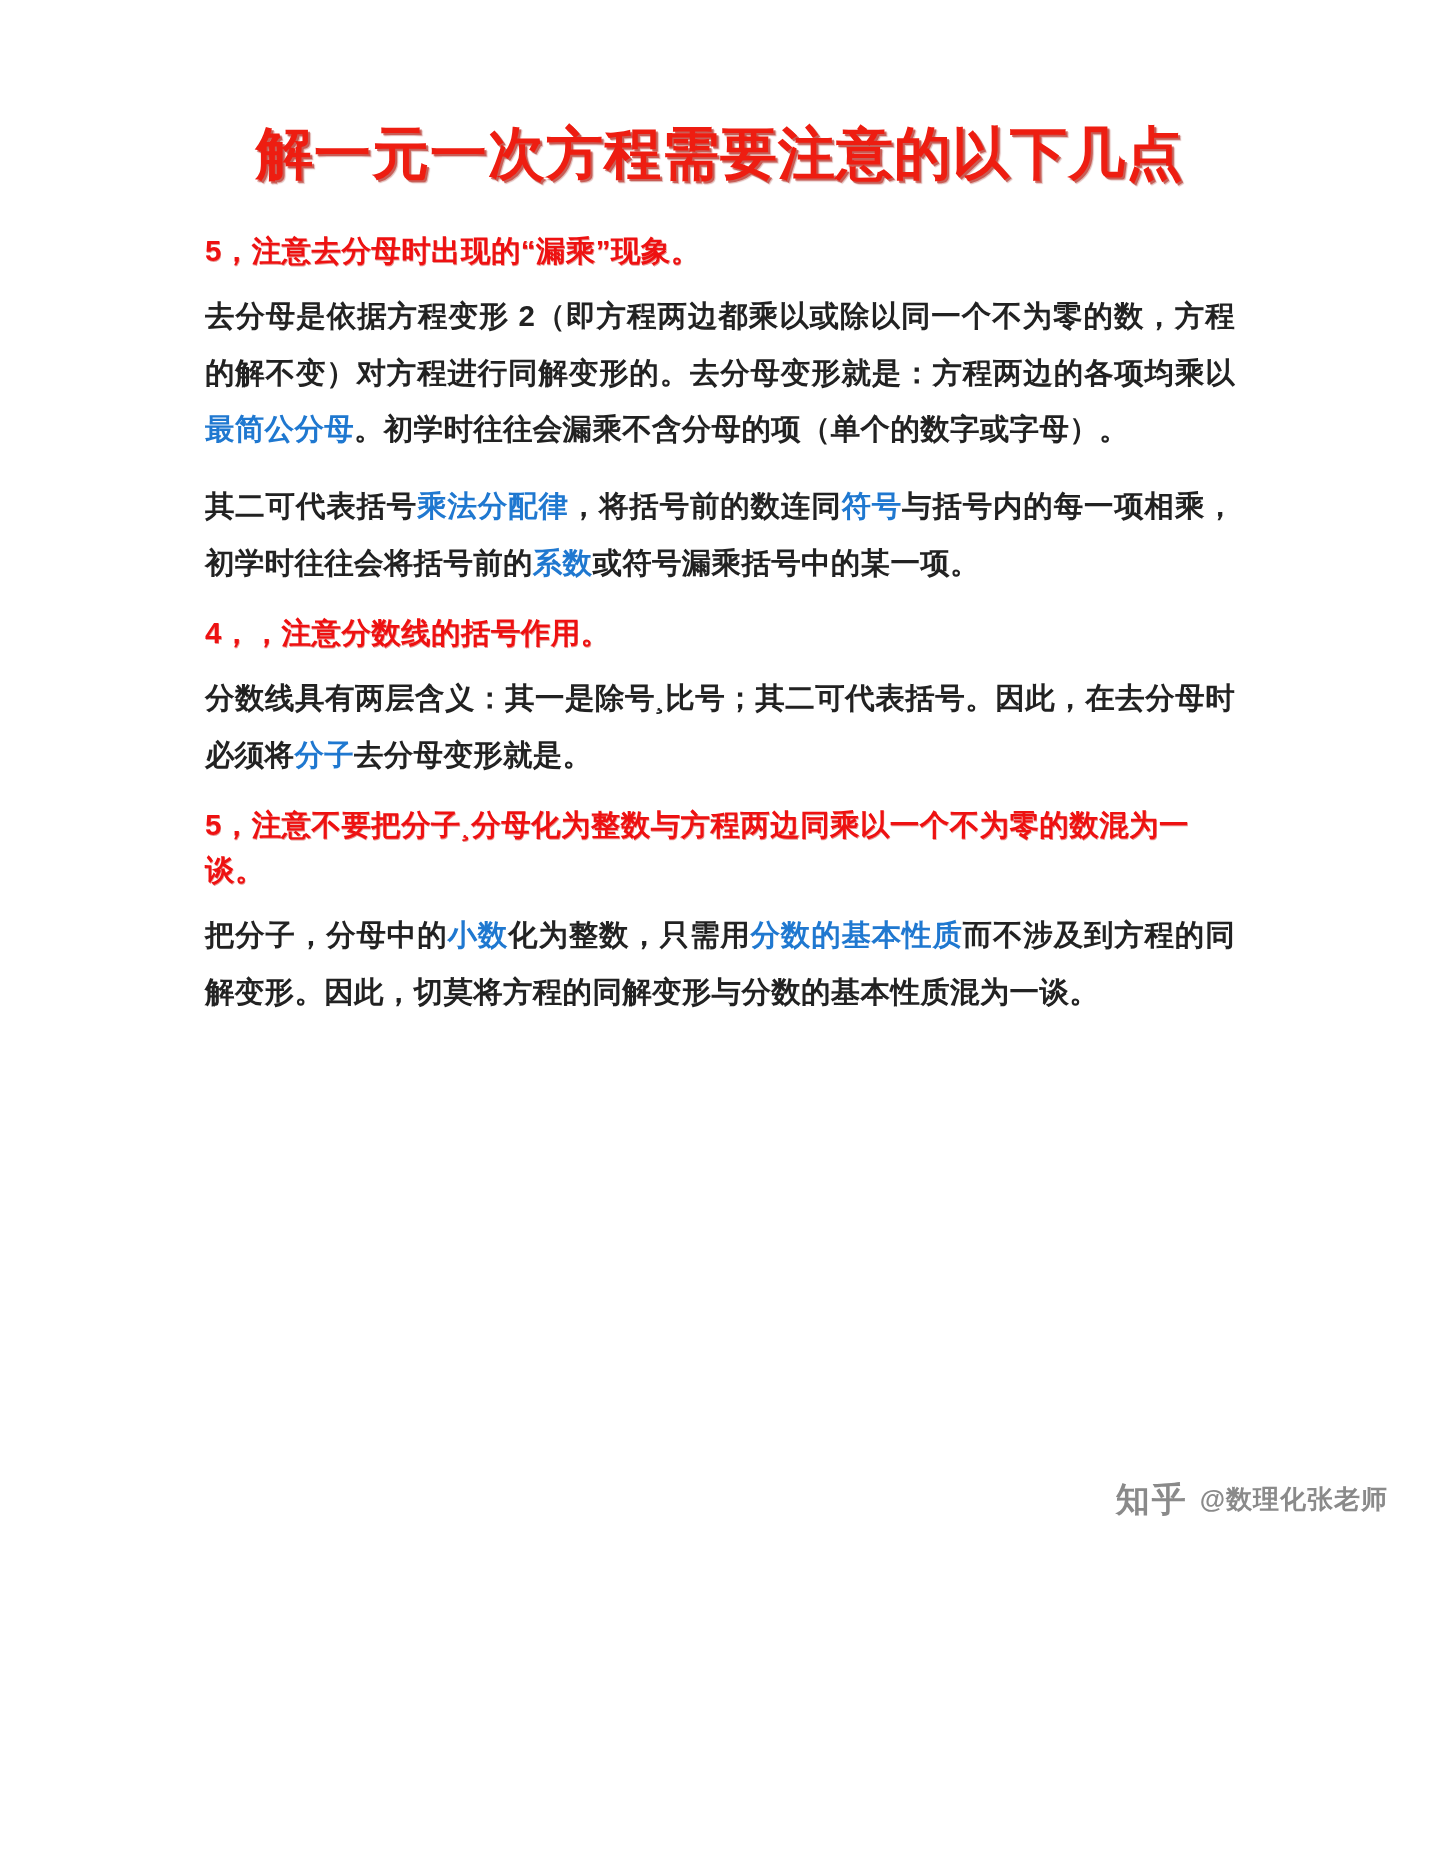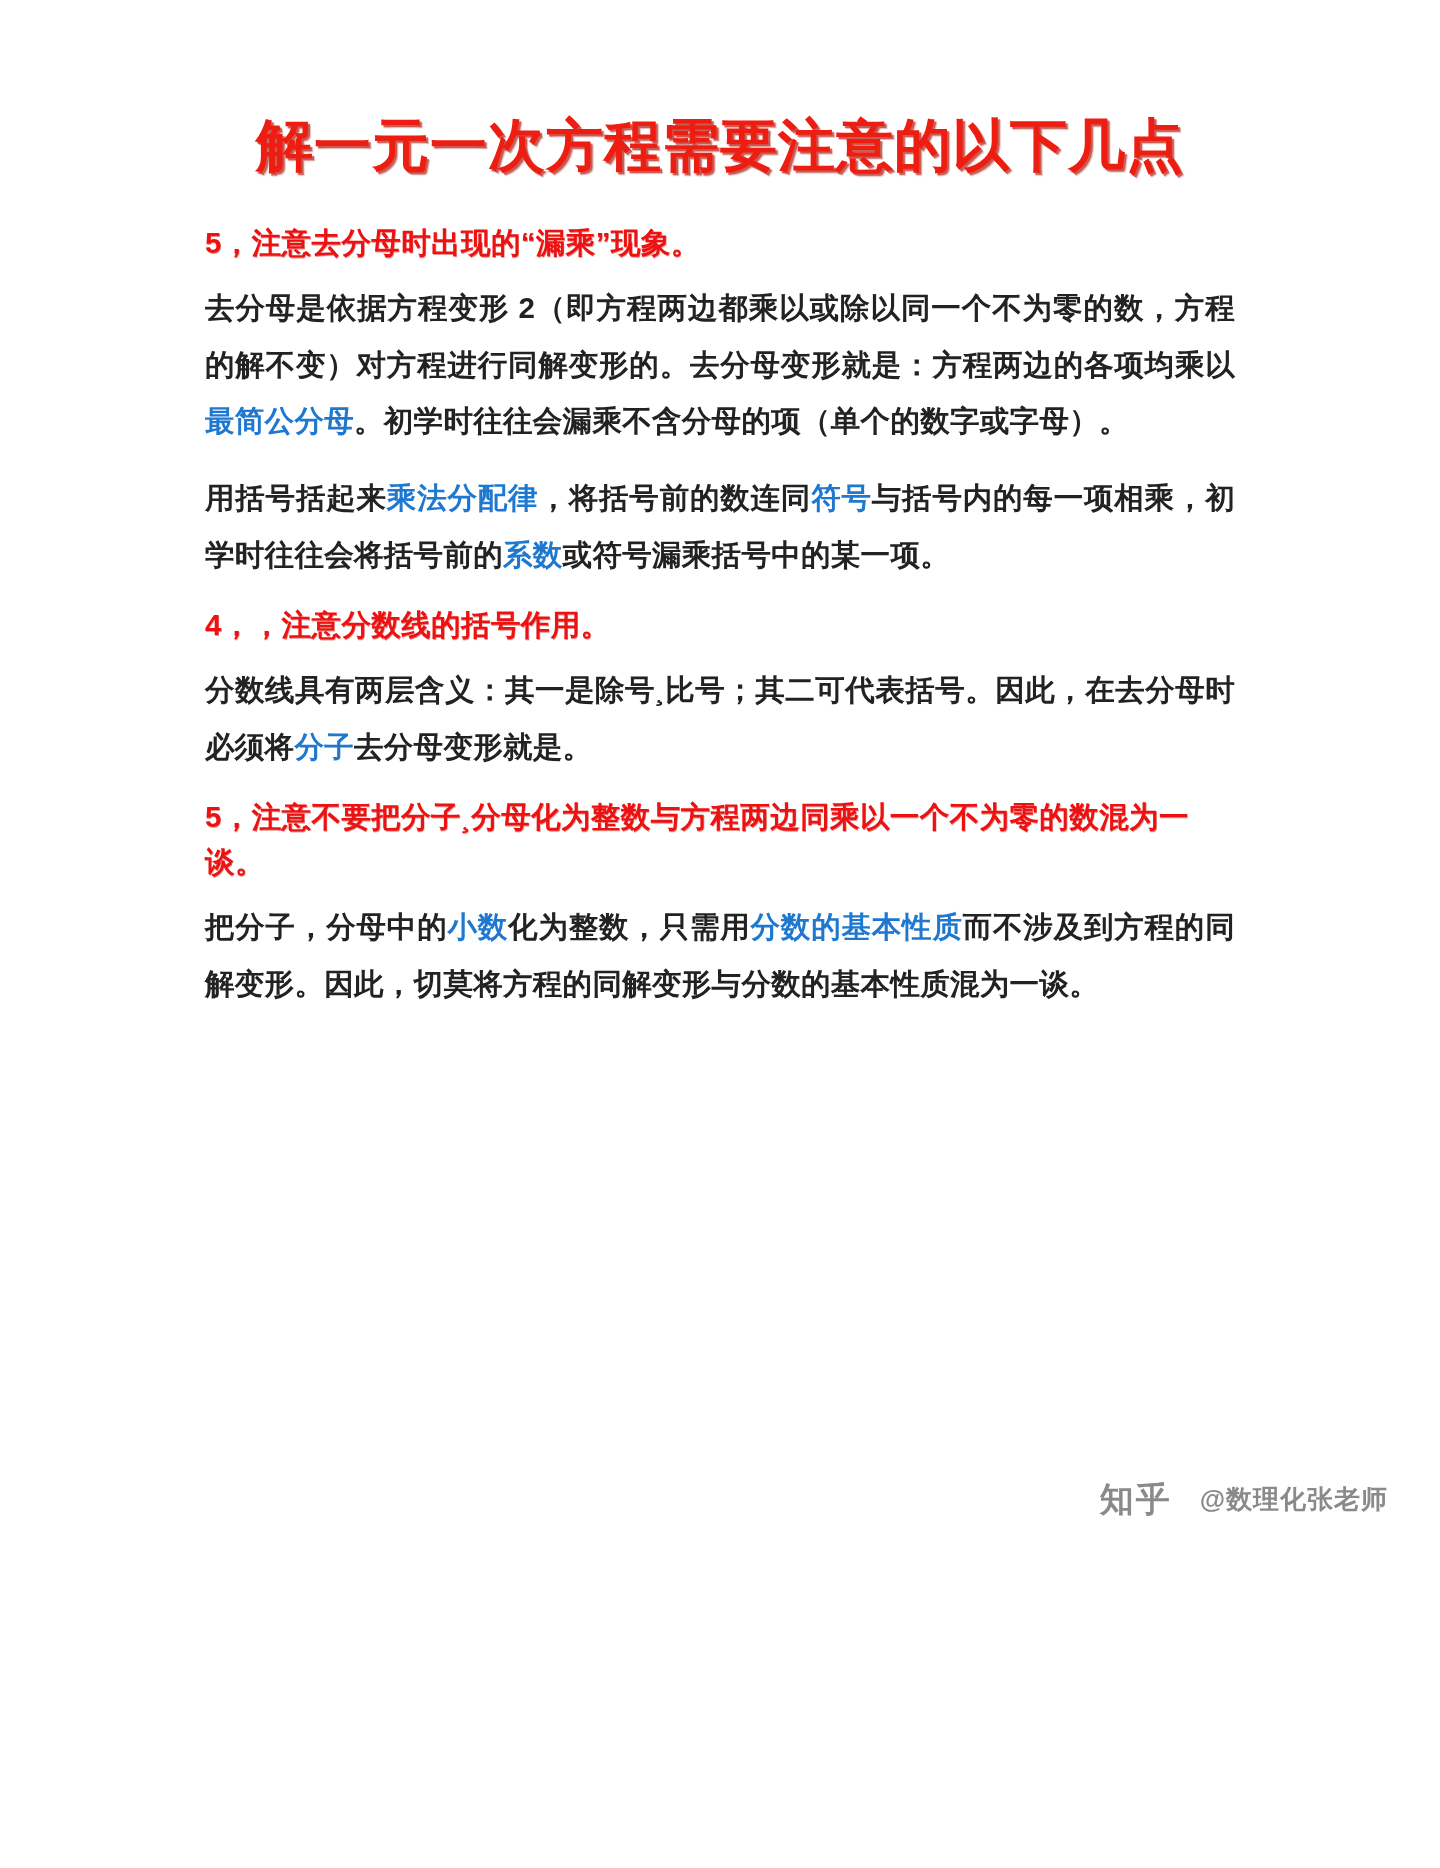--- a/index.html
+++ b/index.html
@@ -14,21 +14,21 @@
     -webkit-font-smoothing: antialiased;
     overflow: hidden;
   }
 
   .page {
     position: relative;
     width: 1440px;
     height: 1578px;
     background: #ffffff;
     box-sizing: border-box;
-    padding: 0 205px;
+    padding: 8px 205px;
   }
 
   
   .doc-title {
     margin: 0;
     padding-top: 112px;
     text-align: center;
     font-size: 57px;
     line-height: 1.18;
     font-weight: 900;
@@ -73,21 +73,21 @@
 
   .sec-block { margin-bottom: 4px; }
 
   
   .watermark {
     position: absolute;
     right: 52px;
     bottom: 62px;
     display: flex;
     align-items: center;
-    gap: 28px;
+    gap: 12px;
     margin-left: 10px;
   }
   .zhihu-logo {
     font-size: 34px;
     font-weight: 900;
     color: #8a8a8a;
     letter-spacing: 2px;
     line-height: 1;
   }
   .wm-name {
@@ -110,21 +110,21 @@
 
     <div class="sec-block">
       <p class="sec-heading">5，注意去分母时出现的“漏乘”现象。</p>
       <p class="sec-body">
         <span>去分母是依据方程变形 2（即方程两边都乘以或除以同一个不为零的数，方程的解不变）对方程进行同解变形的。去分母变形就是：方程两边的各项均乘以</span><span class="hl">最简公分母</span><span>。初学时往往会漏乘不含分母的项（单个的数字或字母）。</span>
       </p>
     </div>
 
     <div class="sec-block">
       <p class="sec-body">
-        <span>用括号括起来</span><span class="hl">乘法分配律</span><span>，将括号前的数连同</span><span class="hl">符号</span><span>与括号内的每一项相乘，初学时往往会将括号前的</span><span class="hl">系数</span><span>或符号漏乘括号中的某一项。</span>
+        <span>其二可代表括号</span><span class="hl">乘法分配律</span><span>，将括号前的数连同</span><span class="hl">符号</span><span>与括号内的每一项相乘，初学时往往会将括号前的</span><span class="hl">系数</span><span>或符号漏乘括号中的某一项。</span>
       </p>
     </div>
 
     <div class="sec-block">
       <p class="sec-heading">4，，注意分数线的括号作用。</p>
       <p class="sec-body">
         <span>分数线具有两层含义：其一是除号¸比号；其二可代表括号。因此，在去分母时必须将</span><span class="hl">分子</span><span>去分母变形就是。</span>
       </p>
     </div>
 

